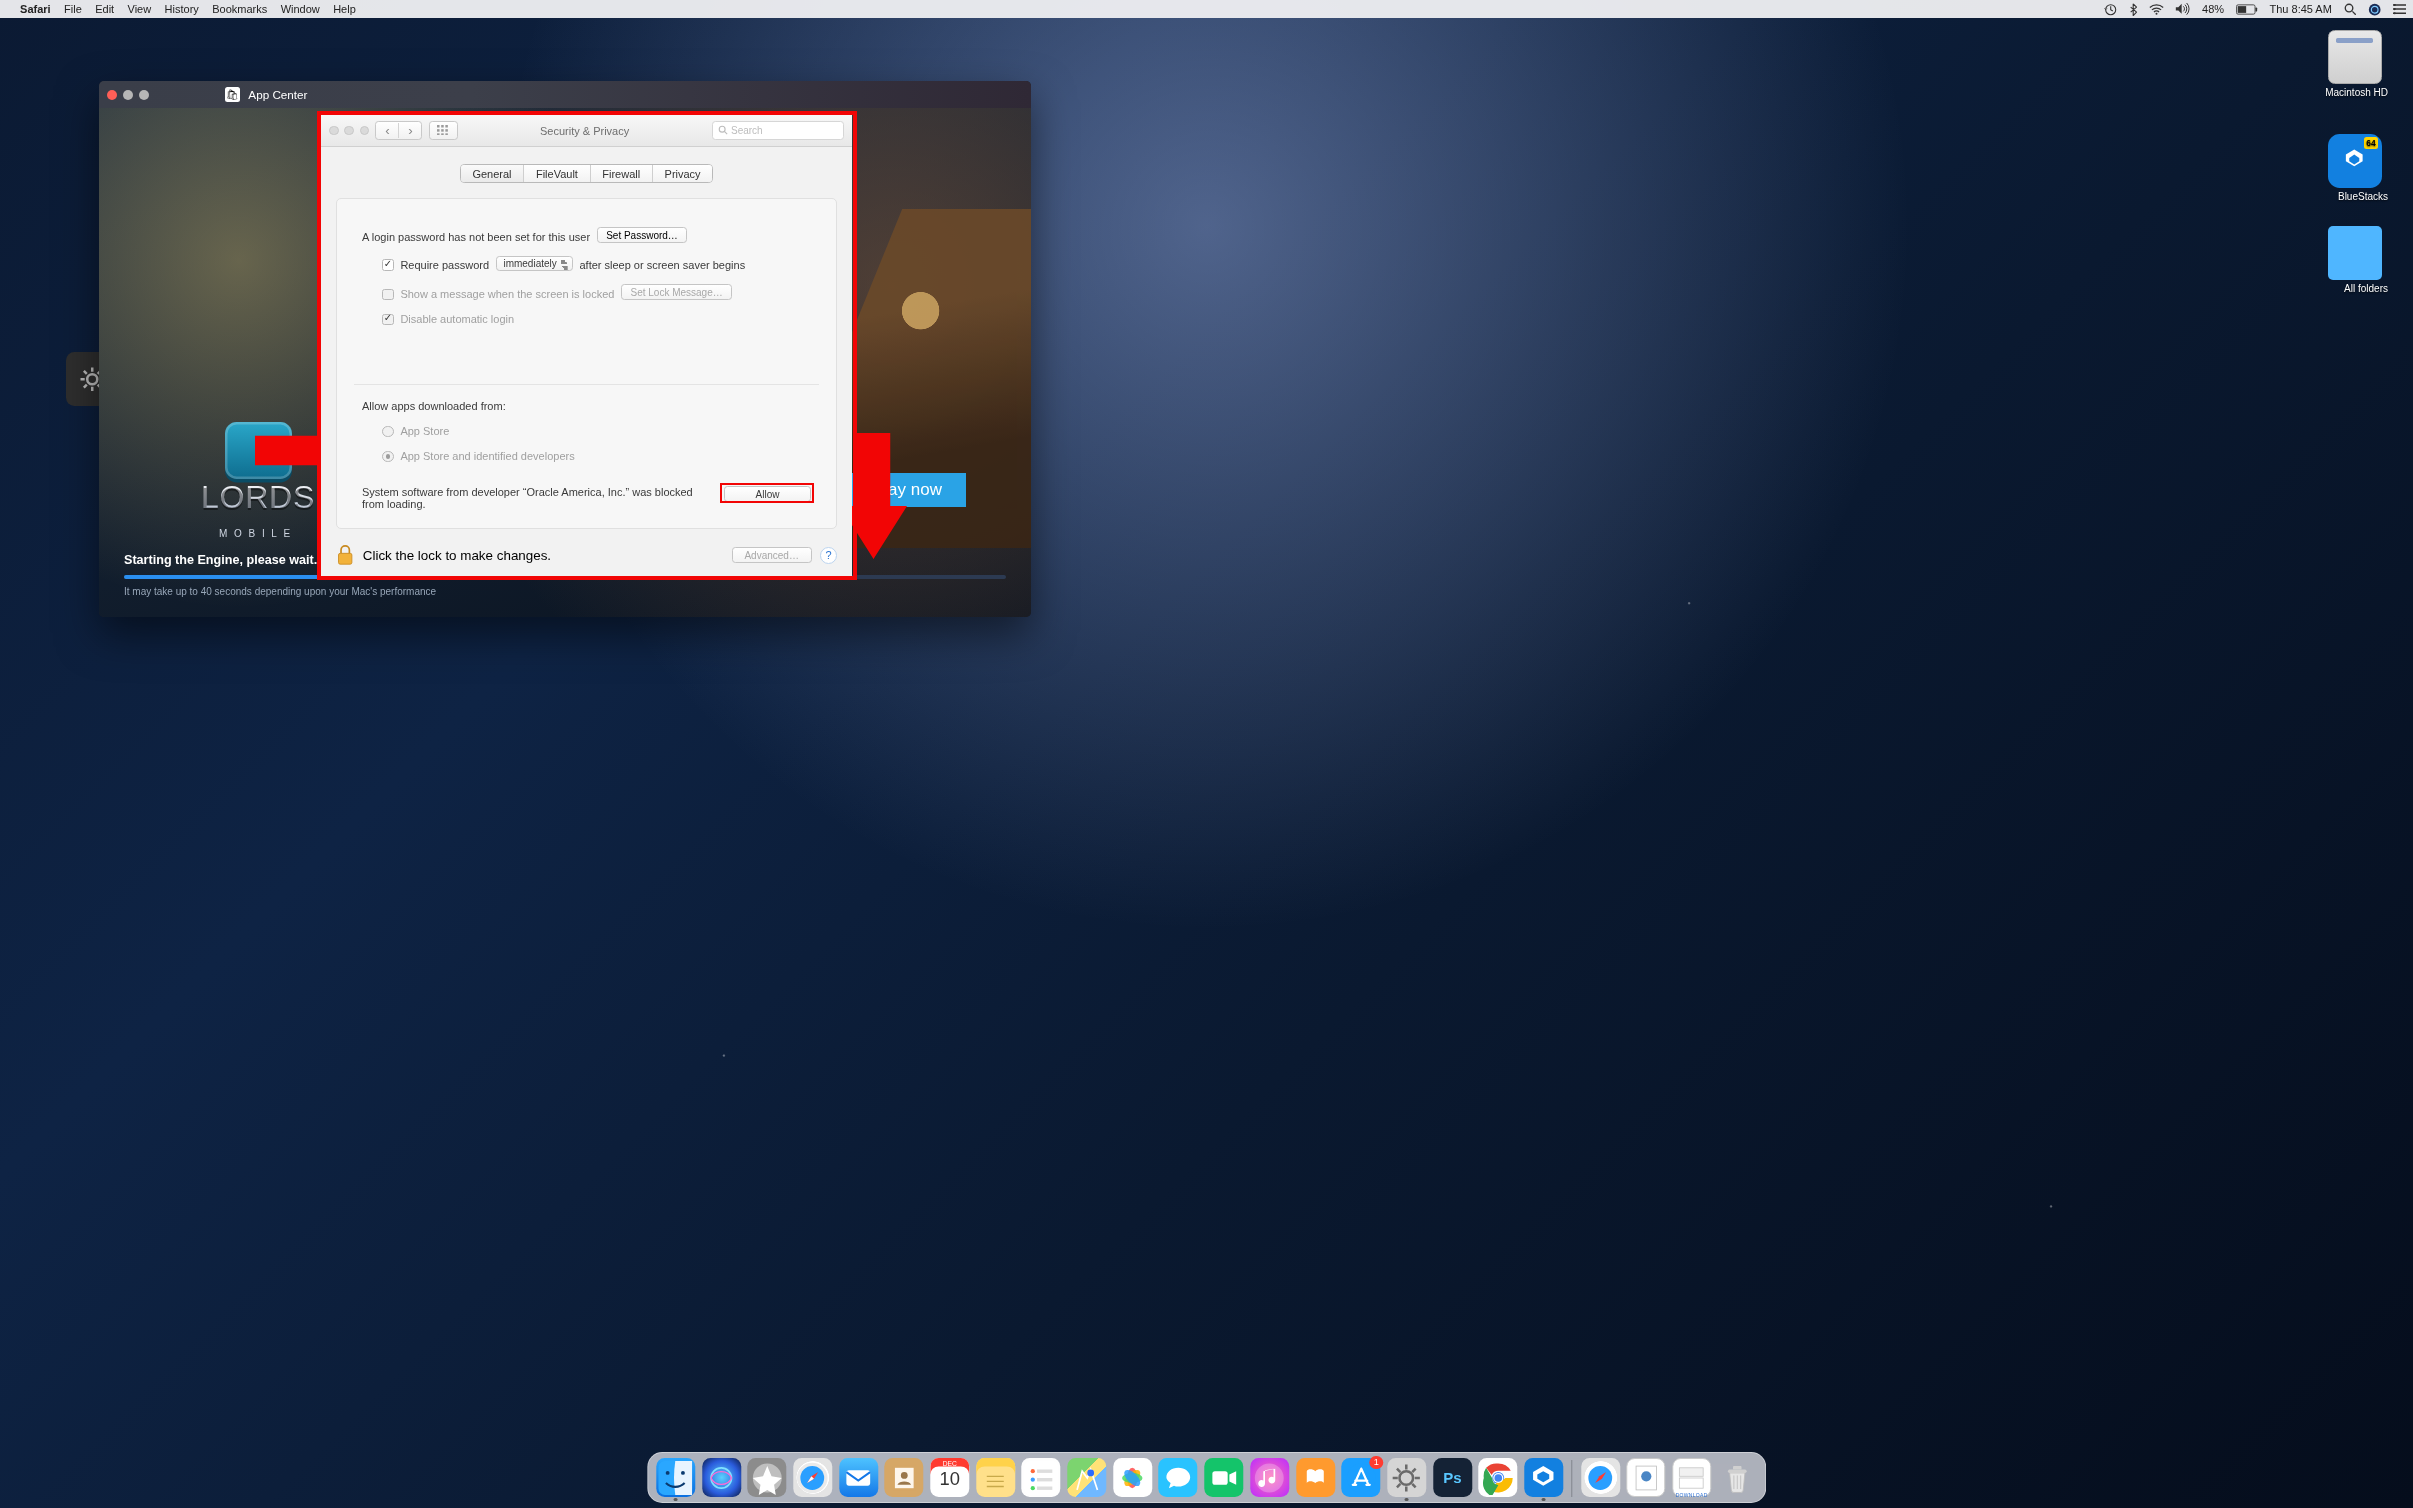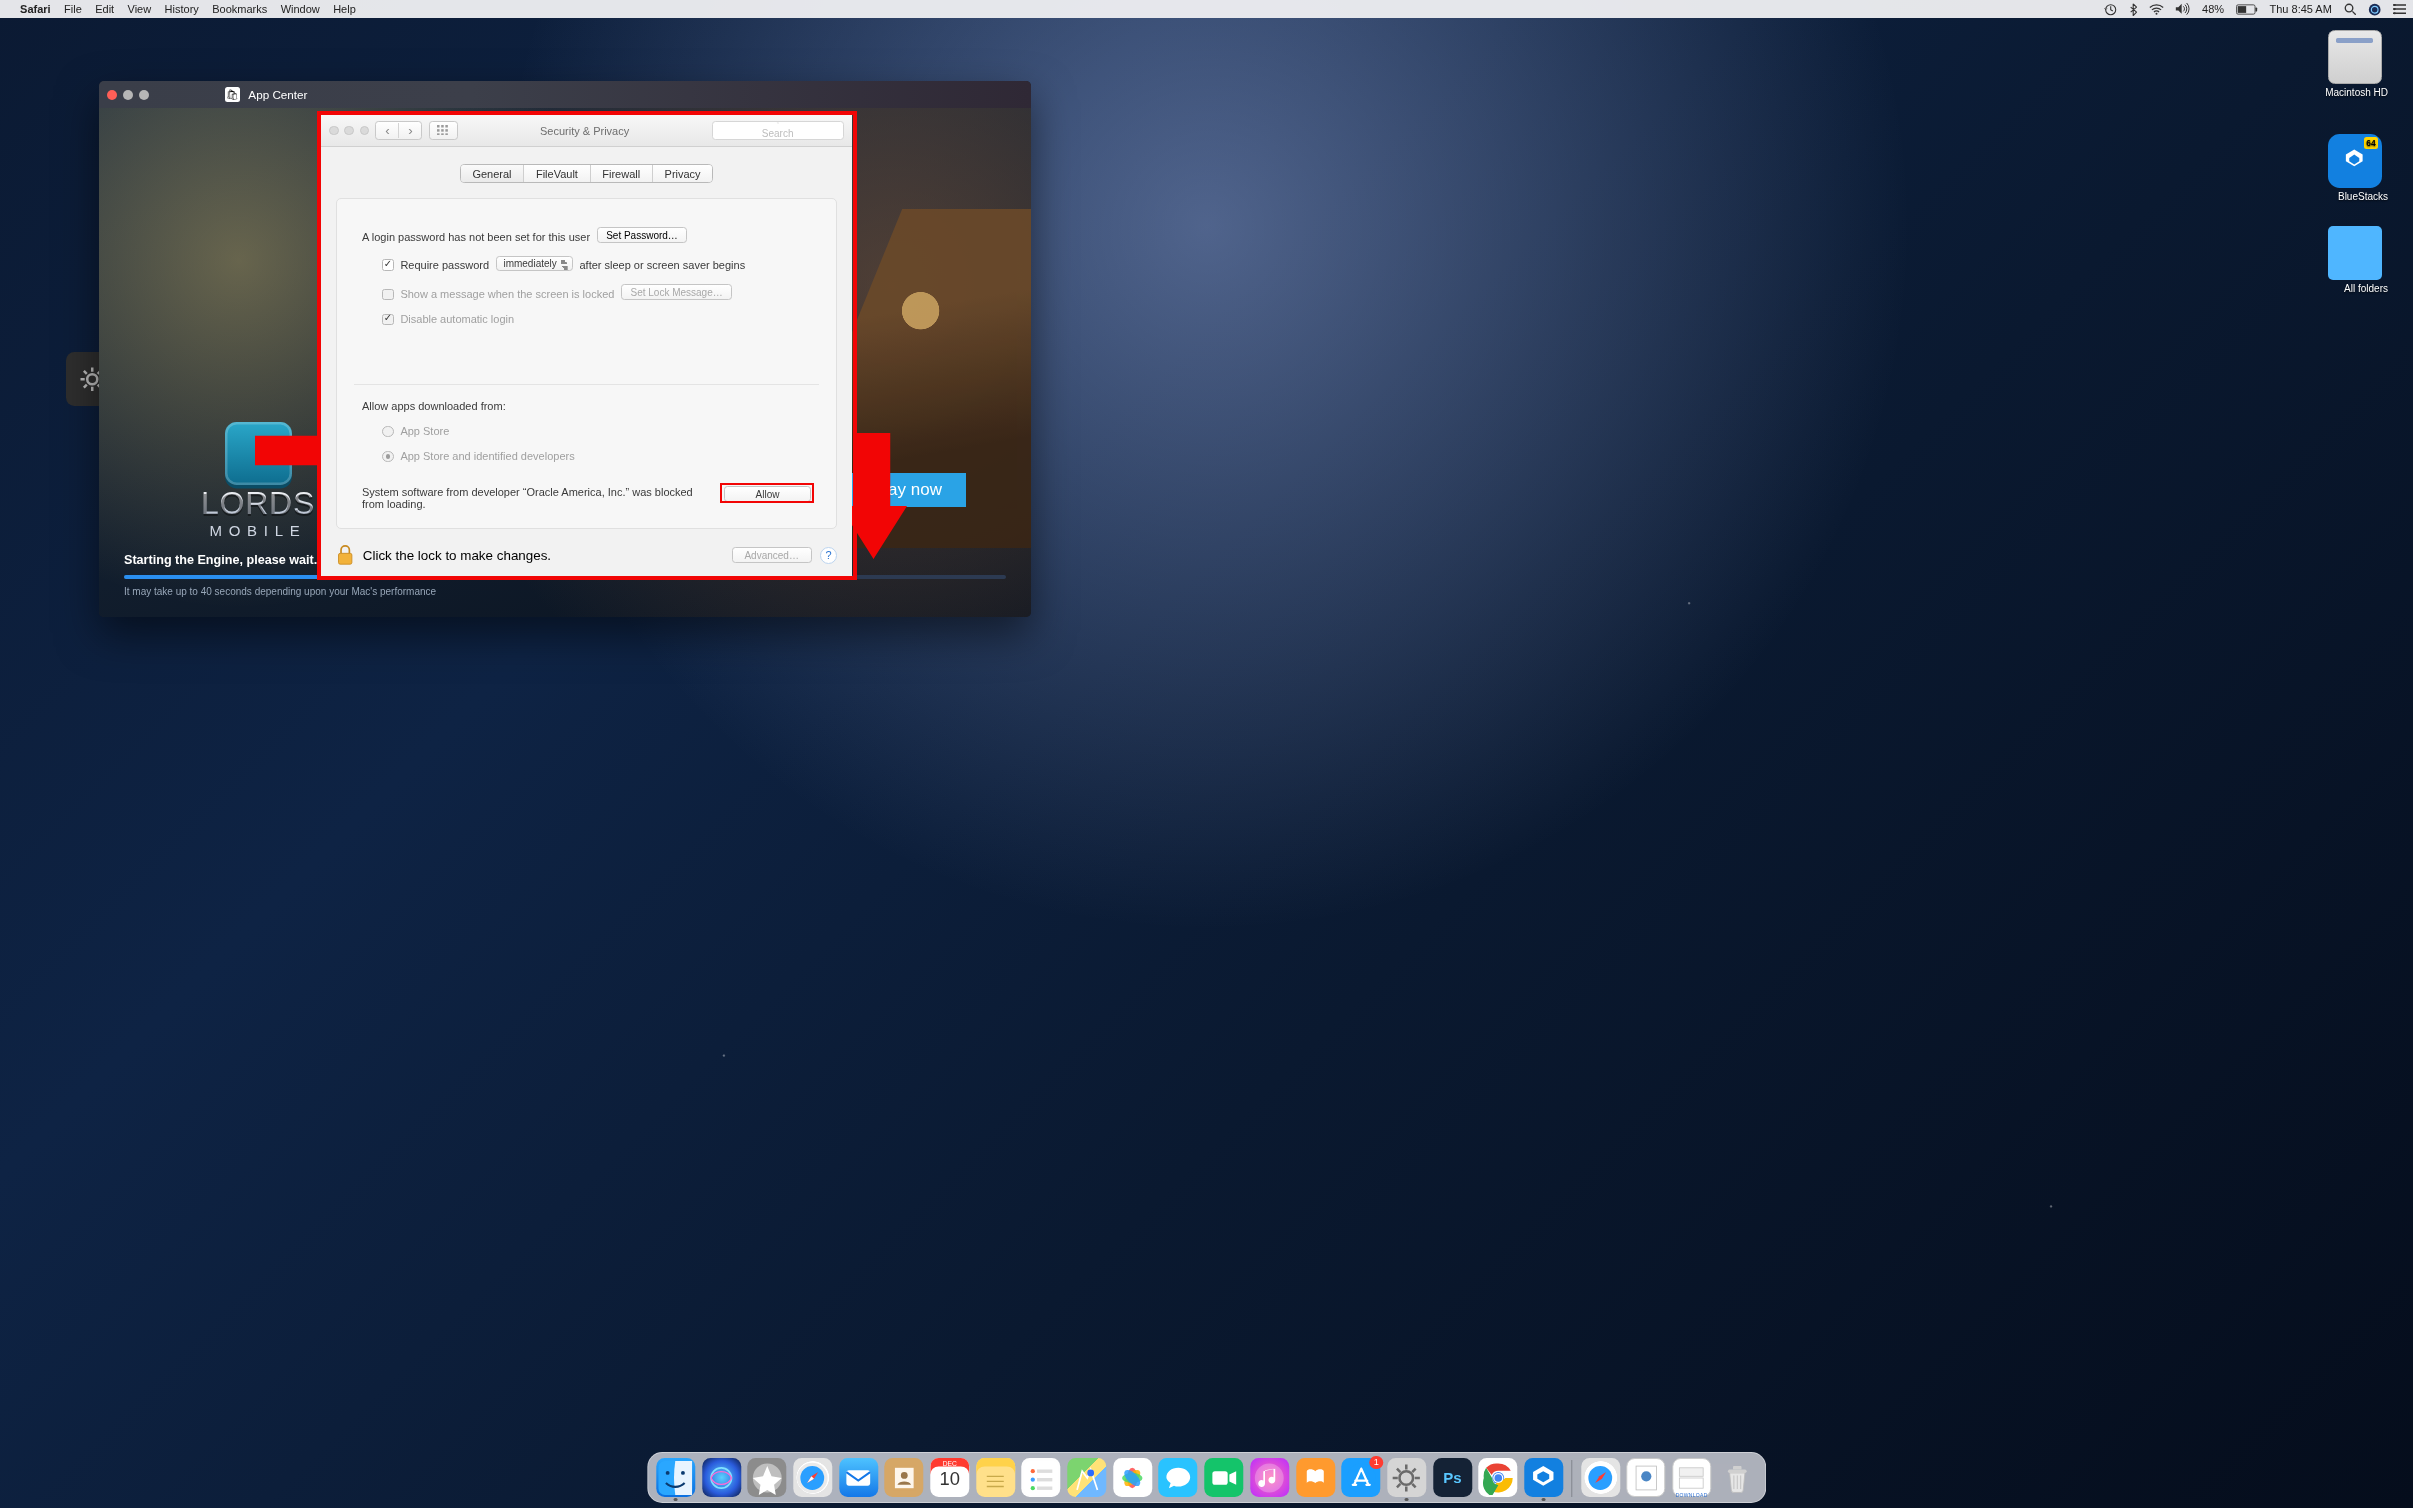--- a/index.html
+++ b/index.html
@@ -66,21 +66,21 @@
   background:
     radial-gradient(circle at 15% 30%, rgba(255,220,120,.35), transparent 40%),
     radial-gradient(circle at 85% 35%, rgba(130,90,60,.55), transparent 55%),
     linear-gradient(160deg,#1a2a3d,#0a1320);
 }
 #ac-logo{position:absolute; left:50px; top:314px; width:218px; height:117px;
   display:flex; flex-direction:column; align-items:center; color:#fff;
 }
 #ac-logo .badge{position:relative;width:67px;height:67px;background:linear-gradient(#2aa7c9,#0e6d8f);border-radius:11.7px;box-shadow:0 3.4px 0 #0a4c65, inset 0 0 0 2.5px rgba(255,255,255,.2);}
 #ac-logo .text{font-family:Impact, sans-serif; font-size:32px; letter-spacing:0.8px; background:linear-gradient(#fff,#a9b5c8); -webkit-background-clip:text; color:transparent; text-shadow:0 1.7px 0 rgba(0,0,0,.4);}
-#ac-logo .sub{font-size:15px; letter-spacing:6.7px; color:#cfd6e2;}
+#ac-logo .sub{font-size:10px; letter-spacing:6.7px; color:#cfd6e2;margin-top:12px;}
 #ac-play{position:absolute; right:65px; top:365px; width:117px; height:34px; background:#2aa3e6; color:#fff; display:flex; align-items:center; justify-content:center; font-size:17px;}
 #ac-knight{position:absolute; right:0; top:101px; width:184px; height:339px;
   background:
     radial-gradient(circle at 40% 30%, #caa15e 0, #caa15e 18.4px, transparent 19px),
     linear-gradient(170deg, #6b4a2a 30%, #3a2616 70%);
   clip-path:polygon(30% 0,100% 0,100% 100%,0 100%,0 40%);
   opacity:.9;
 }
 #ac-status-area{position:absolute; left:25px; right:25px; bottom:20px;}
 #ac-status{color:#fff; font-size:12.6px; font-weight:600; margin-bottom:8.4px;}
@@ -98,21 +98,21 @@
 #prefs{position:absolute; left:321px; top:115px; width:531px; height:461px; background:#f2f2f2; border-radius:0;}
 #prefs-toolbar{height:32px; background:linear-gradient(#f7f7f7,#e8e8e8); border-bottom:0.8px solid #d0d0d0; display:flex; align-items:center; padding:0 8.4px; gap:6.7px;}
 #prefs-toolbar .dots{display:flex; gap:5.9px;}
 #prefs-toolbar .dot{width:9.2px;height:9.2px;border-radius:50%; background:#dadada; border:0.8px solid #c8c8c8;}
 .nav-seg,.grid-btn{height:18.4px; border:0.8px solid #c9c9c9; background:linear-gradient(#fff,#f1f1f1); border-radius:3.4px; display:flex; align-items:center;}
 .nav-seg{width:47px;}
 .nav-seg .half{flex:1; display:flex; align-items:center; justify-content:center; color:#888;}
 .nav-seg .half+.half{border-left:0.8px solid #d4d4d4;}
 .grid-btn{width:28.5px; justify-content:center; color:#888;}
 #prefs-title{flex:1; text-align:center; color:#6e6e6e; font-size:11px;}
-#prefs-search{width:132px; height:18.4px; border:0.8px solid #d6d6d6; border-radius:3.4px; background:#fff; display:flex; align-items:center; padding:0 5px; color:#bdbdbd; font-size:10px; gap:3.4px;flex-direction:column;}
+#prefs-search{width:132px; height:18.4px; border:0.8px solid #d6d6d6; border-radius:3.4px; background:#fff; display:flex; align-items:center; padding:0 5px; color:#bdbdbd; font-size:10px; gap:3.4px;}
 
 
 #prefs-tabs{display:flex; justify-content:center; margin-top:17px;}
 #prefs-tabs .seg{display:flex; border:0.8px solid #b9b9b9; border-radius:4.2px; overflow:hidden; background:#fff;}
 #prefs-tabs .seg button{border:none; background:linear-gradient(#fff,#f2f2f2); padding:2.5px 11.7px; font-size:11px; color:#333;}
 #prefs-tabs .seg button+button{border-left:0.8px solid #cfcfcf;}
 #prefs-tabs .seg button.active{background:linear-gradient(#fafafa,#eaeaea);}
 
 #prefs-body{margin:15px 15px 0; background:#f7f7f7; border:0.8px solid #e0e0e0; border-radius:5px; padding:15px 25px 18.4px; font-size:11px; color:#3a3a3a;}
 .row{display:flex; align-items:flex-end; gap:6.7px; margin:13px 0;}

